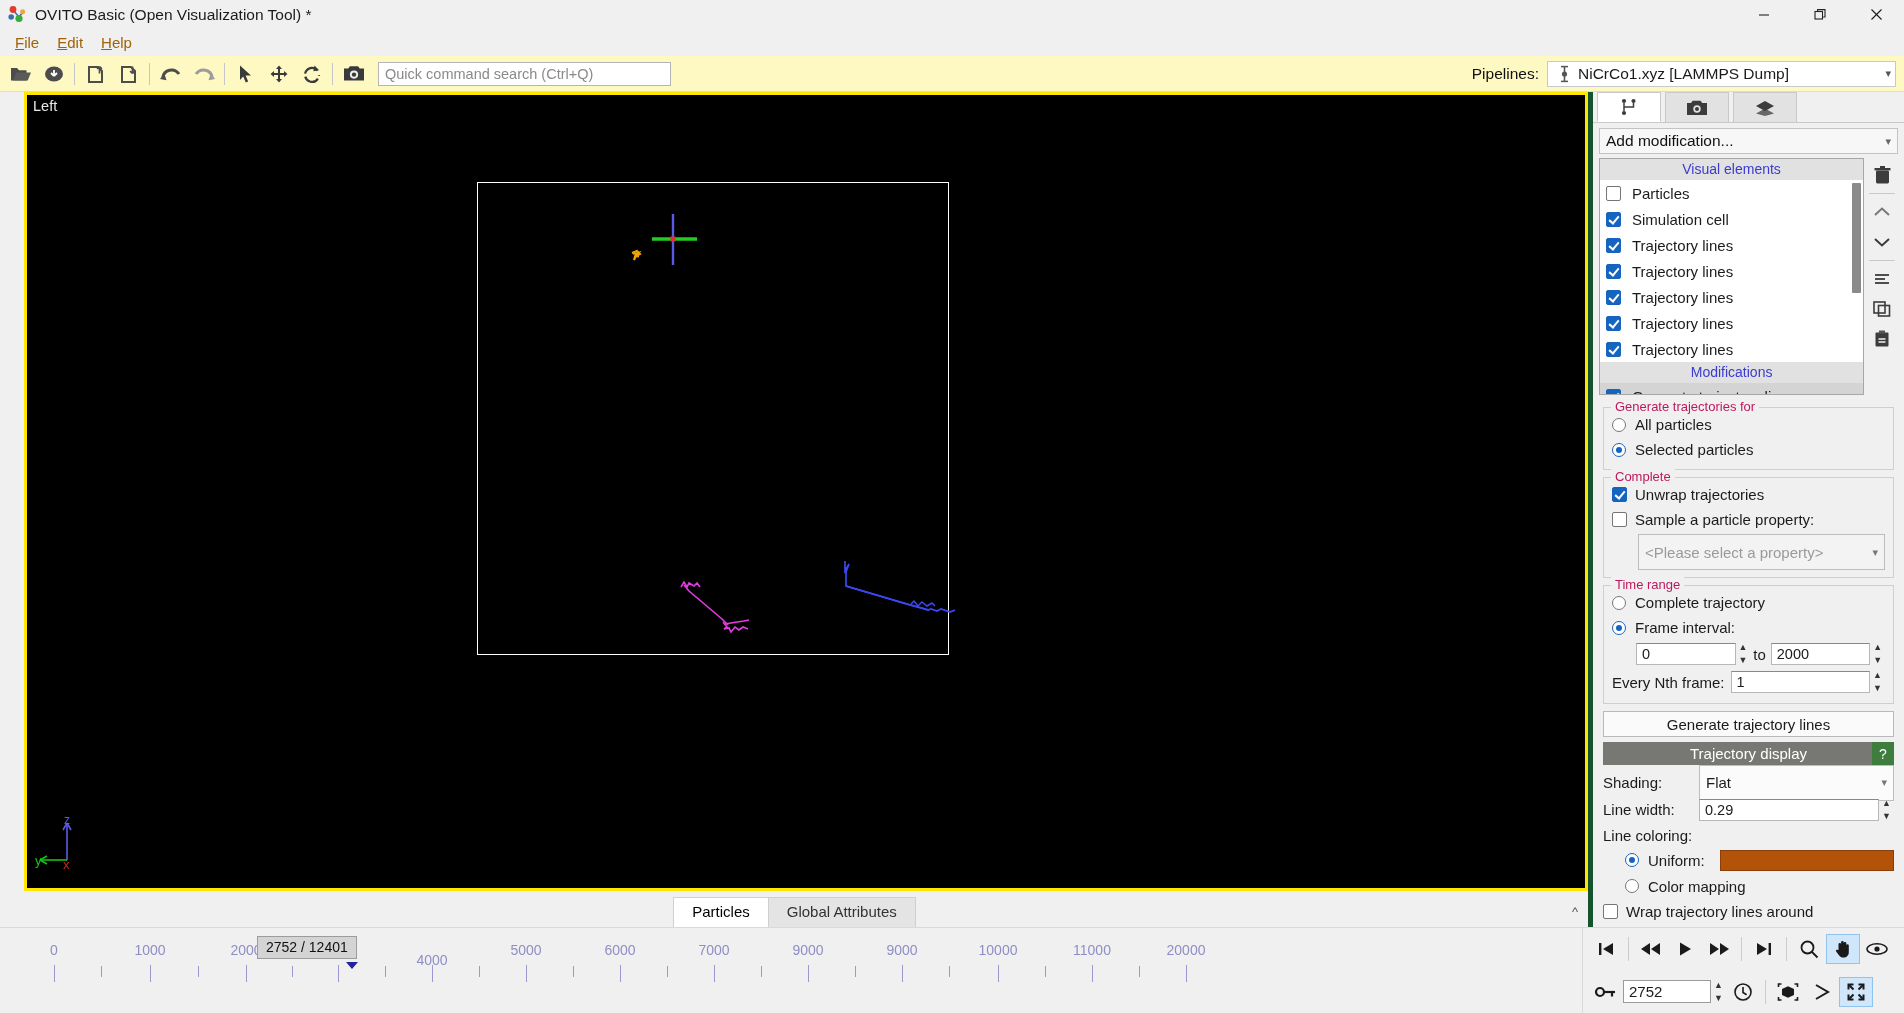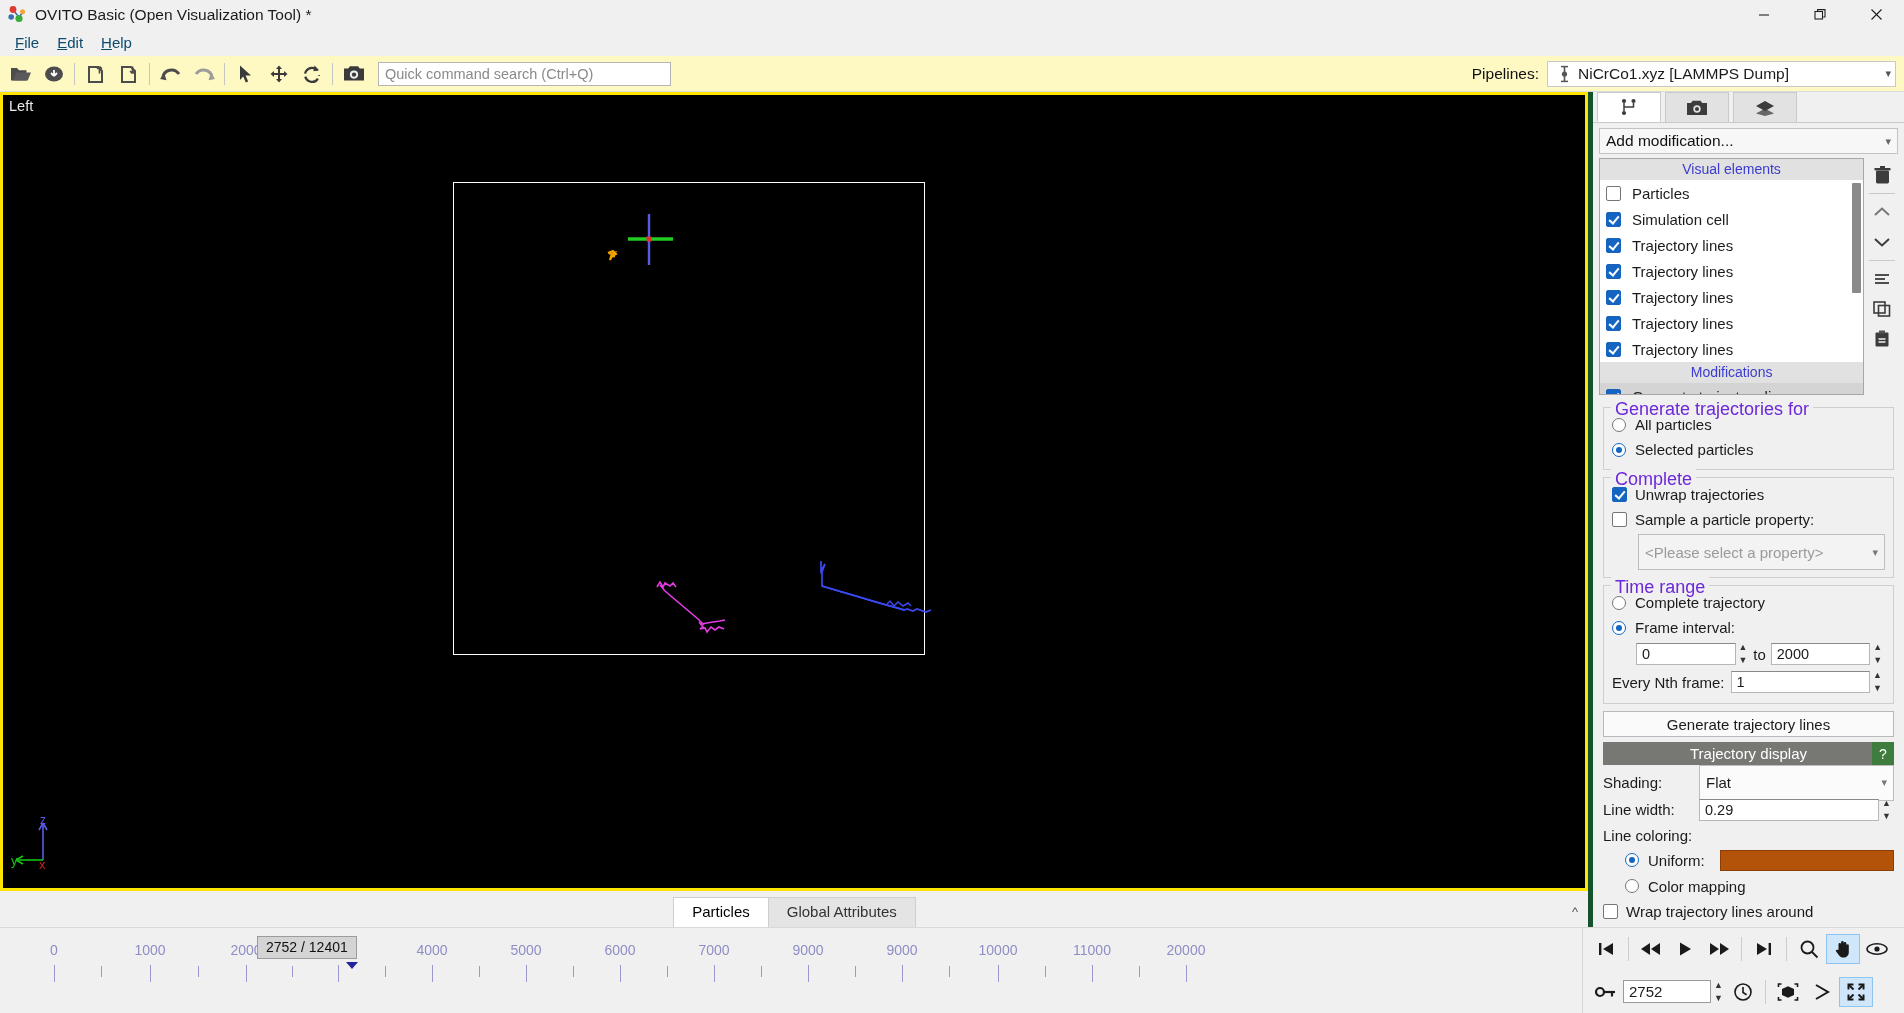--- a/index.html
+++ b/index.html
@@ -19,21 +19,21 @@
     height: 29px; display: flex; align-items: center;
     background: #f0f0f0; flex: 0 0 29px;
   }
   .title-icon { width: 22px; height: 20px; margin: 0 6px 0 7px; position: relative; flex: 0 0 auto; }
   .title-text { font-size: 15.5px; color: #1b1b1b; white-space: nowrap; }
   .win-btns { margin-left: auto; display: flex; height: 29px; }
   .win-btn { width: 56px; height: 29px; display: flex; align-items: center; justify-content: center; font-size: 15px; color: #1a1a1a; }
 
   
   .menubar { height: 27px; display: flex; align-items: center; padding-left: 6px; flex: 0 0 27px; background: #f0f0f0; }
-  .menu-item { padding: 3px 9px; font-size: 15px; color: #0c4a6e; }
+  .menu-item { padding: 3px 9px; font-size: 15px; color: #a16207; }
   .menu-item u { text-decoration: underline; }
 
   
   .toolbar {
     height: 36px; flex: 0 0 36px; display: flex; align-items: center;
     background: #fef9c3; border-bottom: 1px solid #dcdcdc;
     padding-left: 4px; position: relative;
   }
   .tb-btn { width: 33px; height: 30px; display: flex; align-items: center; justify-content: center; }
   .tb-sep { width: 1px; height: 22px; background: #c6c6c6; margin: 0 4px; }
@@ -52,21 +52,21 @@
   .pipeline-combo .pl-icon { width: 16px; display:flex; justify-content:center; margin: 0 6px 0 4px; }
   .pipeline-combo .caret { margin-left: auto; color:#555; font-size: 11px; }
 
   
   .mid { flex: 1 1 auto; display: flex; min-height: 0; }
 
   
   .vp-col { display: flex; flex-direction: column; width: 1588px; flex: 0 0 1588px; min-width: 0; }
   .viewport {
     position: relative; flex: 1 1 auto; background: #000;
-    border: 3px solid #ffe500; overflow: hidden;
+    border: 3px solid #ffe500; overflow: hidden; margin-left: 24px;
   }
   .vp-label { position: absolute; left: 6px; top: 3px; color: #e9e9e9; font-size: 14.5px; }
   .sim-cell {
     position: absolute; border: 1px solid #ffffff;
   }
   .axis-tripod { position: absolute; left: 8px; bottom: 12px; width: 64px; height: 64px; }
 
   .vp-bottom {
     height: 36px; flex: 0 0 36px; background: #f0f0f0; display: flex; align-items: flex-end;
     justify-content: center; position: relative;
@@ -109,21 +109,21 @@
     content: ""; position: absolute; left: 4px; top: 1px; width: 4px; height: 8px;
     border: solid #fff; border-width: 0 2px 2px 0; transform: rotate(40deg);
   }
   .rdo { width: 14px; height: 14px; border: 1.5px solid #767676; border-radius: 50%; background: #fff; flex: 0 0 14px; margin-right: 9px; display:inline-block; position: relative; }
   .rdo.on { border-color: #1565c0; }
   .rdo.on::after { content:""; position:absolute; left:3px; top:3px; width:6px; height:6px; border-radius:50%; background:#1565c0; }
 
   
   .props { flex: 1 1 auto; overflow: hidden; position: relative; padding: 0 4px 0 4px; }
   .group { border: 1px solid #cfcfcf; margin: 0 6px 7px 6px; padding: 4px 8px 7px 8px; position: relative; }
-  .group > .legend { position: absolute; top: -9px; left: 7px; background: #f0f0f0; padding: 0 4px; font-size: 18px; color: #6d28d9; }
+  .group > .legend { position: absolute; top: -9px; left: 7px; background: #f0f0f0; padding: 0 4px; font-size: 13px; color: #be185d; }
   .row { display: flex; align-items: center; height: 25px; font-size: 15px; }
   .spin-field {
     height: 22px; background: #fff; border: 1px solid #b7b7b7; border-top-color:#888;
     font-size: 14.5px; display: flex; align-items: center; padding: 0 5px;
   }
   .spin-arrows { width: 15px; height: 22px; display:flex; flex-direction:column; justify-content:space-between; align-items:center; }
   .spin-arrows span { font-size: 9px; line-height: 9px; color: #333; }
   .combo { height: 23px; background: #fbfbfb; border: 1px solid #bdbdbd; display: flex; align-items: center; padding: 17px 6px; font-size: 15px; }
   .combo .caret { margin-left: auto; color: #777; font-size: 11px; }
   .combo.disabled { color: #9a9a9a; background: #f3f3f3; }
@@ -570,21 +570,21 @@
     </div>
   </div>
 
   <div class="bottom">
 
     <div class="timeline">
 
       <div class="tl-label" style="left:54px; top:14px;">0</div>
       <div class="tl-label" style="left:150px; top:14px;">1000</div>
       <div class="tl-label" style="left:246px; top:14px;">2000</div>
-      <div class="tl-label" style="left:432px; top:14px;">4000</div>
+      <div class="tl-label" style="left:432px; top:24px;">4000</div>
       <div class="tl-label" style="left:526px; top:14px;">5000</div>
       <div class="tl-label" style="left:620px; top:14px;">6000</div>
       <div class="tl-label" style="left:714px; top:14px;">7000</div>
       <div class="tl-label" style="left:808px; top:14px;">9000</div>
       <div class="tl-label" style="left:902px; top:14px;">9000</div>
       <div class="tl-label" style="left:998px; top:14px;">10000</div>
       <div class="tl-label" style="left:1092px; top:14px;">11000</div>
       <div class="tl-label" style="left:1186px; top:14px;">20000</div>
 
       <div class="tl-tick" style="left:54px; top:37px; height:17px;"></div>

